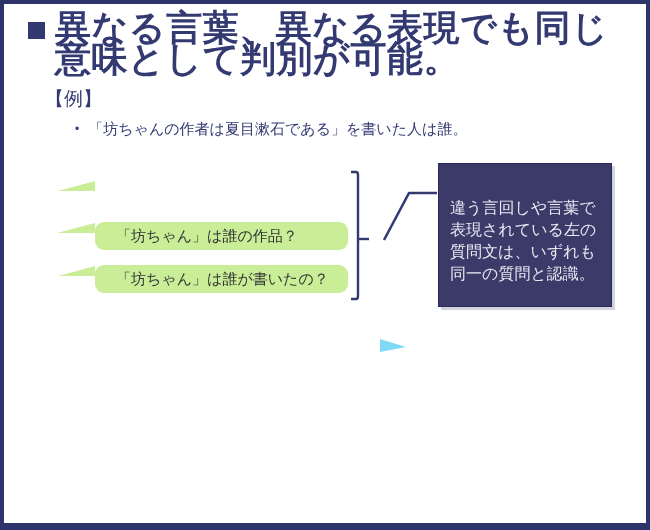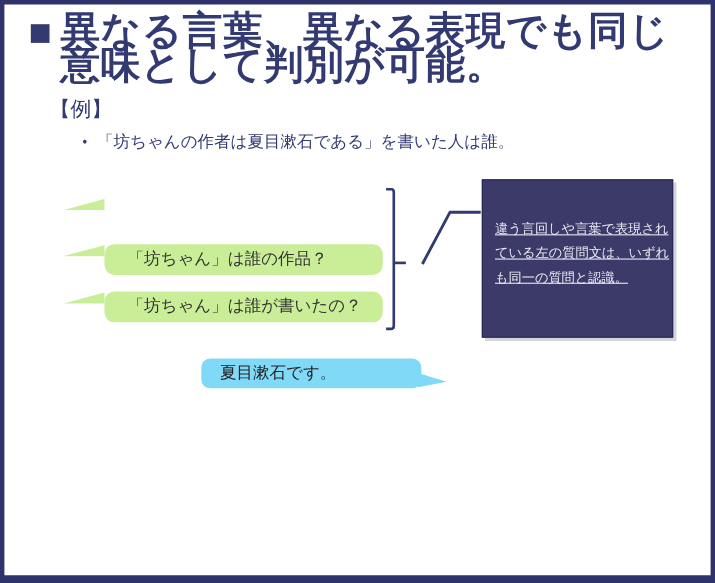--- a/index.html
+++ b/index.html
@@ -60,24 +60,23 @@
   .q2 { top:222px; }
   .q3 { top:265px; }
   .annotation-box {
     position:absolute; left:438px; top:163px;
     width:174px; height:144px;
     background:#3b3a68;
     border:1px solid #29295a;
     box-sizing:border-box;
     box-shadow:3px 3px 0 rgba(176,176,192,0.55);
     color:#e9e9f4;
-    font-size:12px; line-height:22px;
+    font-size:16px; line-height:22px;
     padding:33px 0 12px 11px;
     z-index:2;
-    text-decoration:underline;
   }
   .answer-bubble {
     position:absolute; left:183px; top:326px;
     width:200px; height:27px;
     background:#7fd9f7;
     border-radius:8px;
     font-size:15px; line-height:27px;
     color:#222222;
     padding-left:17px;
     box-sizing:border-box;
@@ -104,21 +103,20 @@
   <div class="example-row">
     <span class="marker">•</span>
     <span>「坊ちゃんの作者は夏目漱石である」を書いた人は誰。</span>
   </div>
 
   <div class="q-bubble q2">「坊ちゃん」は誰の作品？</div>
   <div class="q-bubble q3">「坊ちゃん」は誰が書いたの？</div>
 
   <div class="annotation-box">違う言回しや言葉で表現されている左の質問文は、いずれも同一の質問と認識。</div>
 
-  <div class="answer-bubble">夏目漱石です。</div>
 
   <svg class="overlay-svg" viewBox="0 0 650 530" xmlns="http://www.w3.org/2000/svg">
     <path d="M58,191 L95,181 L95,191 Z" fill="#c9ee97"></path>
     <path d="M57,233 L95,223 L95,233 Z" fill="#c9ee97"></path>
     <path d="M58,276 L95,266 L95,276 Z" fill="#c9ee97"></path>
     <path d="M351,172 L356,172 Q358,172 358,175 L358,296 Q358,299 356,299 L351,299" fill="none" stroke="#333a72" stroke-width="2.4"></path>
     <path d="M358,239 L369,239" fill="none" stroke="#333a72" stroke-width="2.4"></path>
     <path d="M384,240 L409,193 L437,193" fill="none" stroke="#333a72" stroke-width="2.6" stroke-linejoin="round"></path>
     <path d="M380,339 L406,347 L380,352 Z" fill="#7fd9f7"></path>
   </svg>

